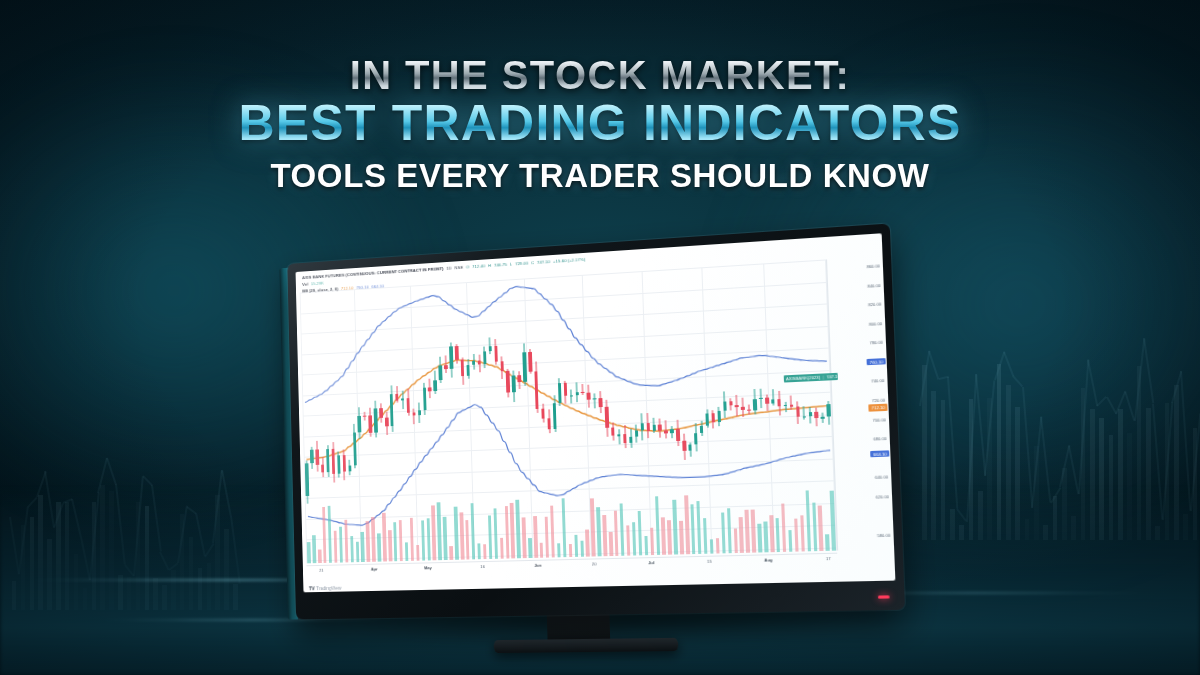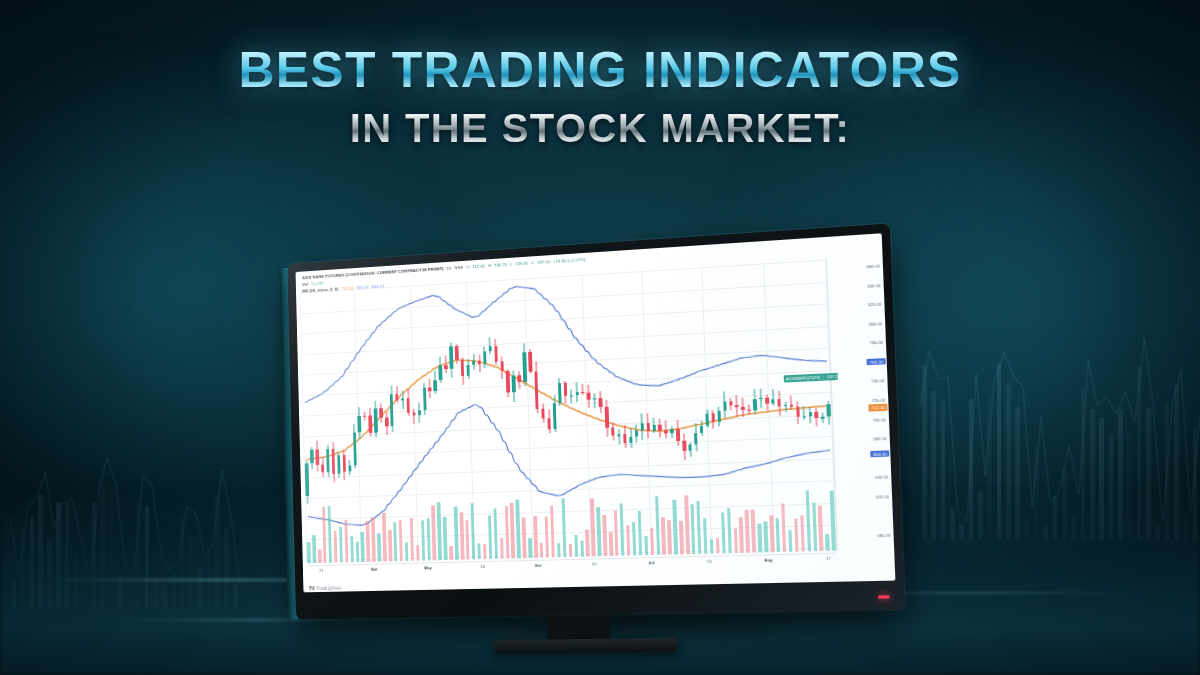--- a/index.html
+++ b/index.html
@@ -339,22 +339,23 @@
       <div class="gline" style="left: 270.667px; top: 269.743px; width: 98.0388px; transform: rotate(-1.47545rad); opacity: 0.45;"></div>
     </div>
   <div class="bg-floor"></div>
   <div class="floor-streak s1"></div>
   <div class="floor-streak s2"></div>
   <div class="floor-streak s3"></div>
   <div class="vignette"></div>
 </div>
 
 <div id="title-block">
+  <div id="headline-2">IN THE STOCK MARKET:</div>
   <div id="headline-1">BEST TRADING INDICATORS</div>
-  <div id="headline-2">IN THE STOCK MARKET:</div>
+  <div id="headline-3">TOOLS EVERY TRADER SHOULD KNOW</div>
 </div>
 
 <div id="monitor-wrap">
   <div id="monitor">
     <div id="monitor-shadow"></div>
     <div id="stand-neck"></div>
     <div id="stand-base"></div>
     <div id="bezel-edge"></div>
 
     <div id="bezel">

